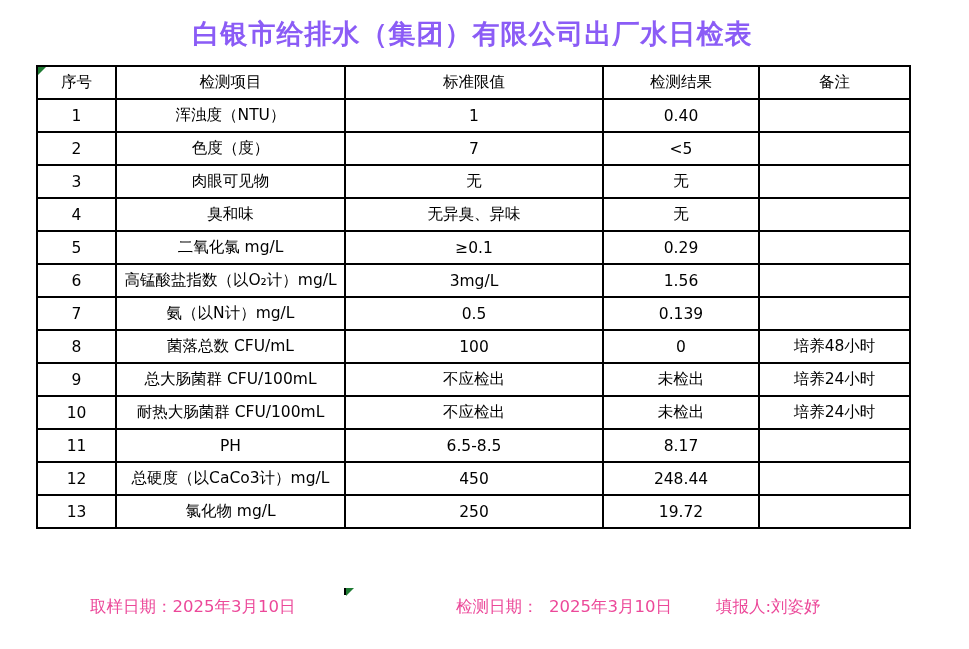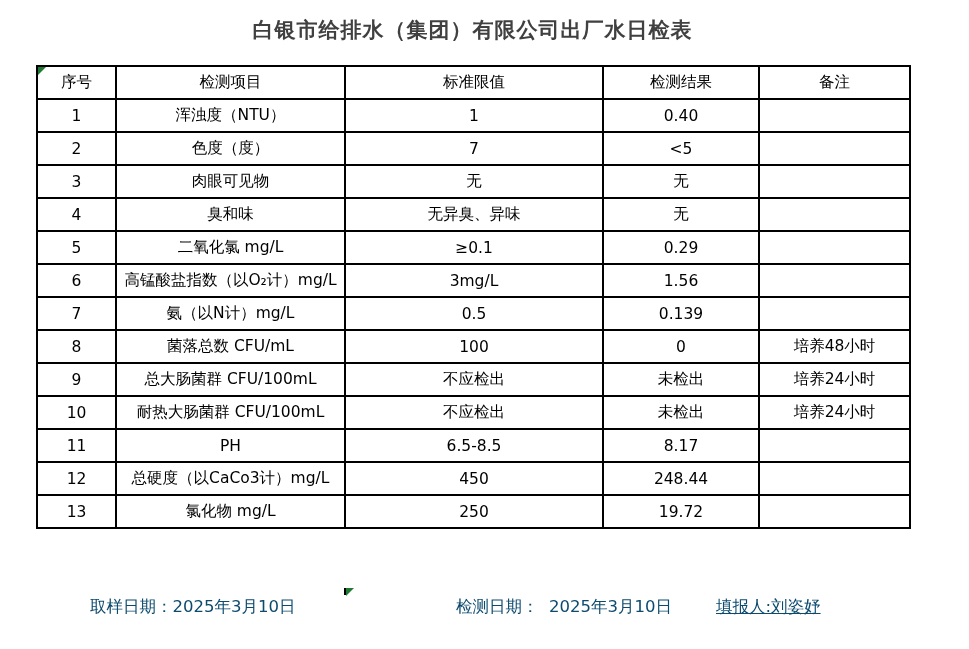--- a/index.html
+++ b/index.html
@@ -8,24 +8,24 @@
     position:relative;
     width:969px;height:649px;
     background:#fff;
     outline:1px solid #ececec;
     overflow:hidden;
   }
   .title{
     position:absolute;
     top:16px;left:36px;width:873px;
     text-align:center;
-    font-size:21px;
+    font-size:27px;
     font-weight:bold;
     letter-spacing:1px;
-    color:#404040;
+    color:#8b5cf6;
   }
   table.sheet{
     position:absolute;
     top:65px;left:36px;
     border-collapse:collapse;
     table-layout:fixed;
     width:873px;
   }
   table.sheet th, table.sheet td{
     border:2px solid #000;
@@ -58,26 +58,26 @@
     position:absolute;
     left:346px;top:588px;
     width:0;height:0;
     border-top:8px solid #1f7b33;
     border-right:8px solid transparent;
   }
   .footer-item{
     position:absolute;
     top:596px;
     font-size:16.5px;
-    color:#0c4a6e;
+    color:#ec4899;
     white-space:pre;
   }
   .footer-sampling{left:90px;}
   .footer-testing{left:440px;margin-left:16px;}
-  .footer-reporter{left:716px;text-decoration:underline;}
+  .footer-reporter{left:716px;}
 </style>
 </head>
 <body>
 
 <div class="page">
 
   <div class="title">白银市给排水（集团）有限公司出厂水日检表</div>
 
   <table class="sheet">
     <colgroup>

